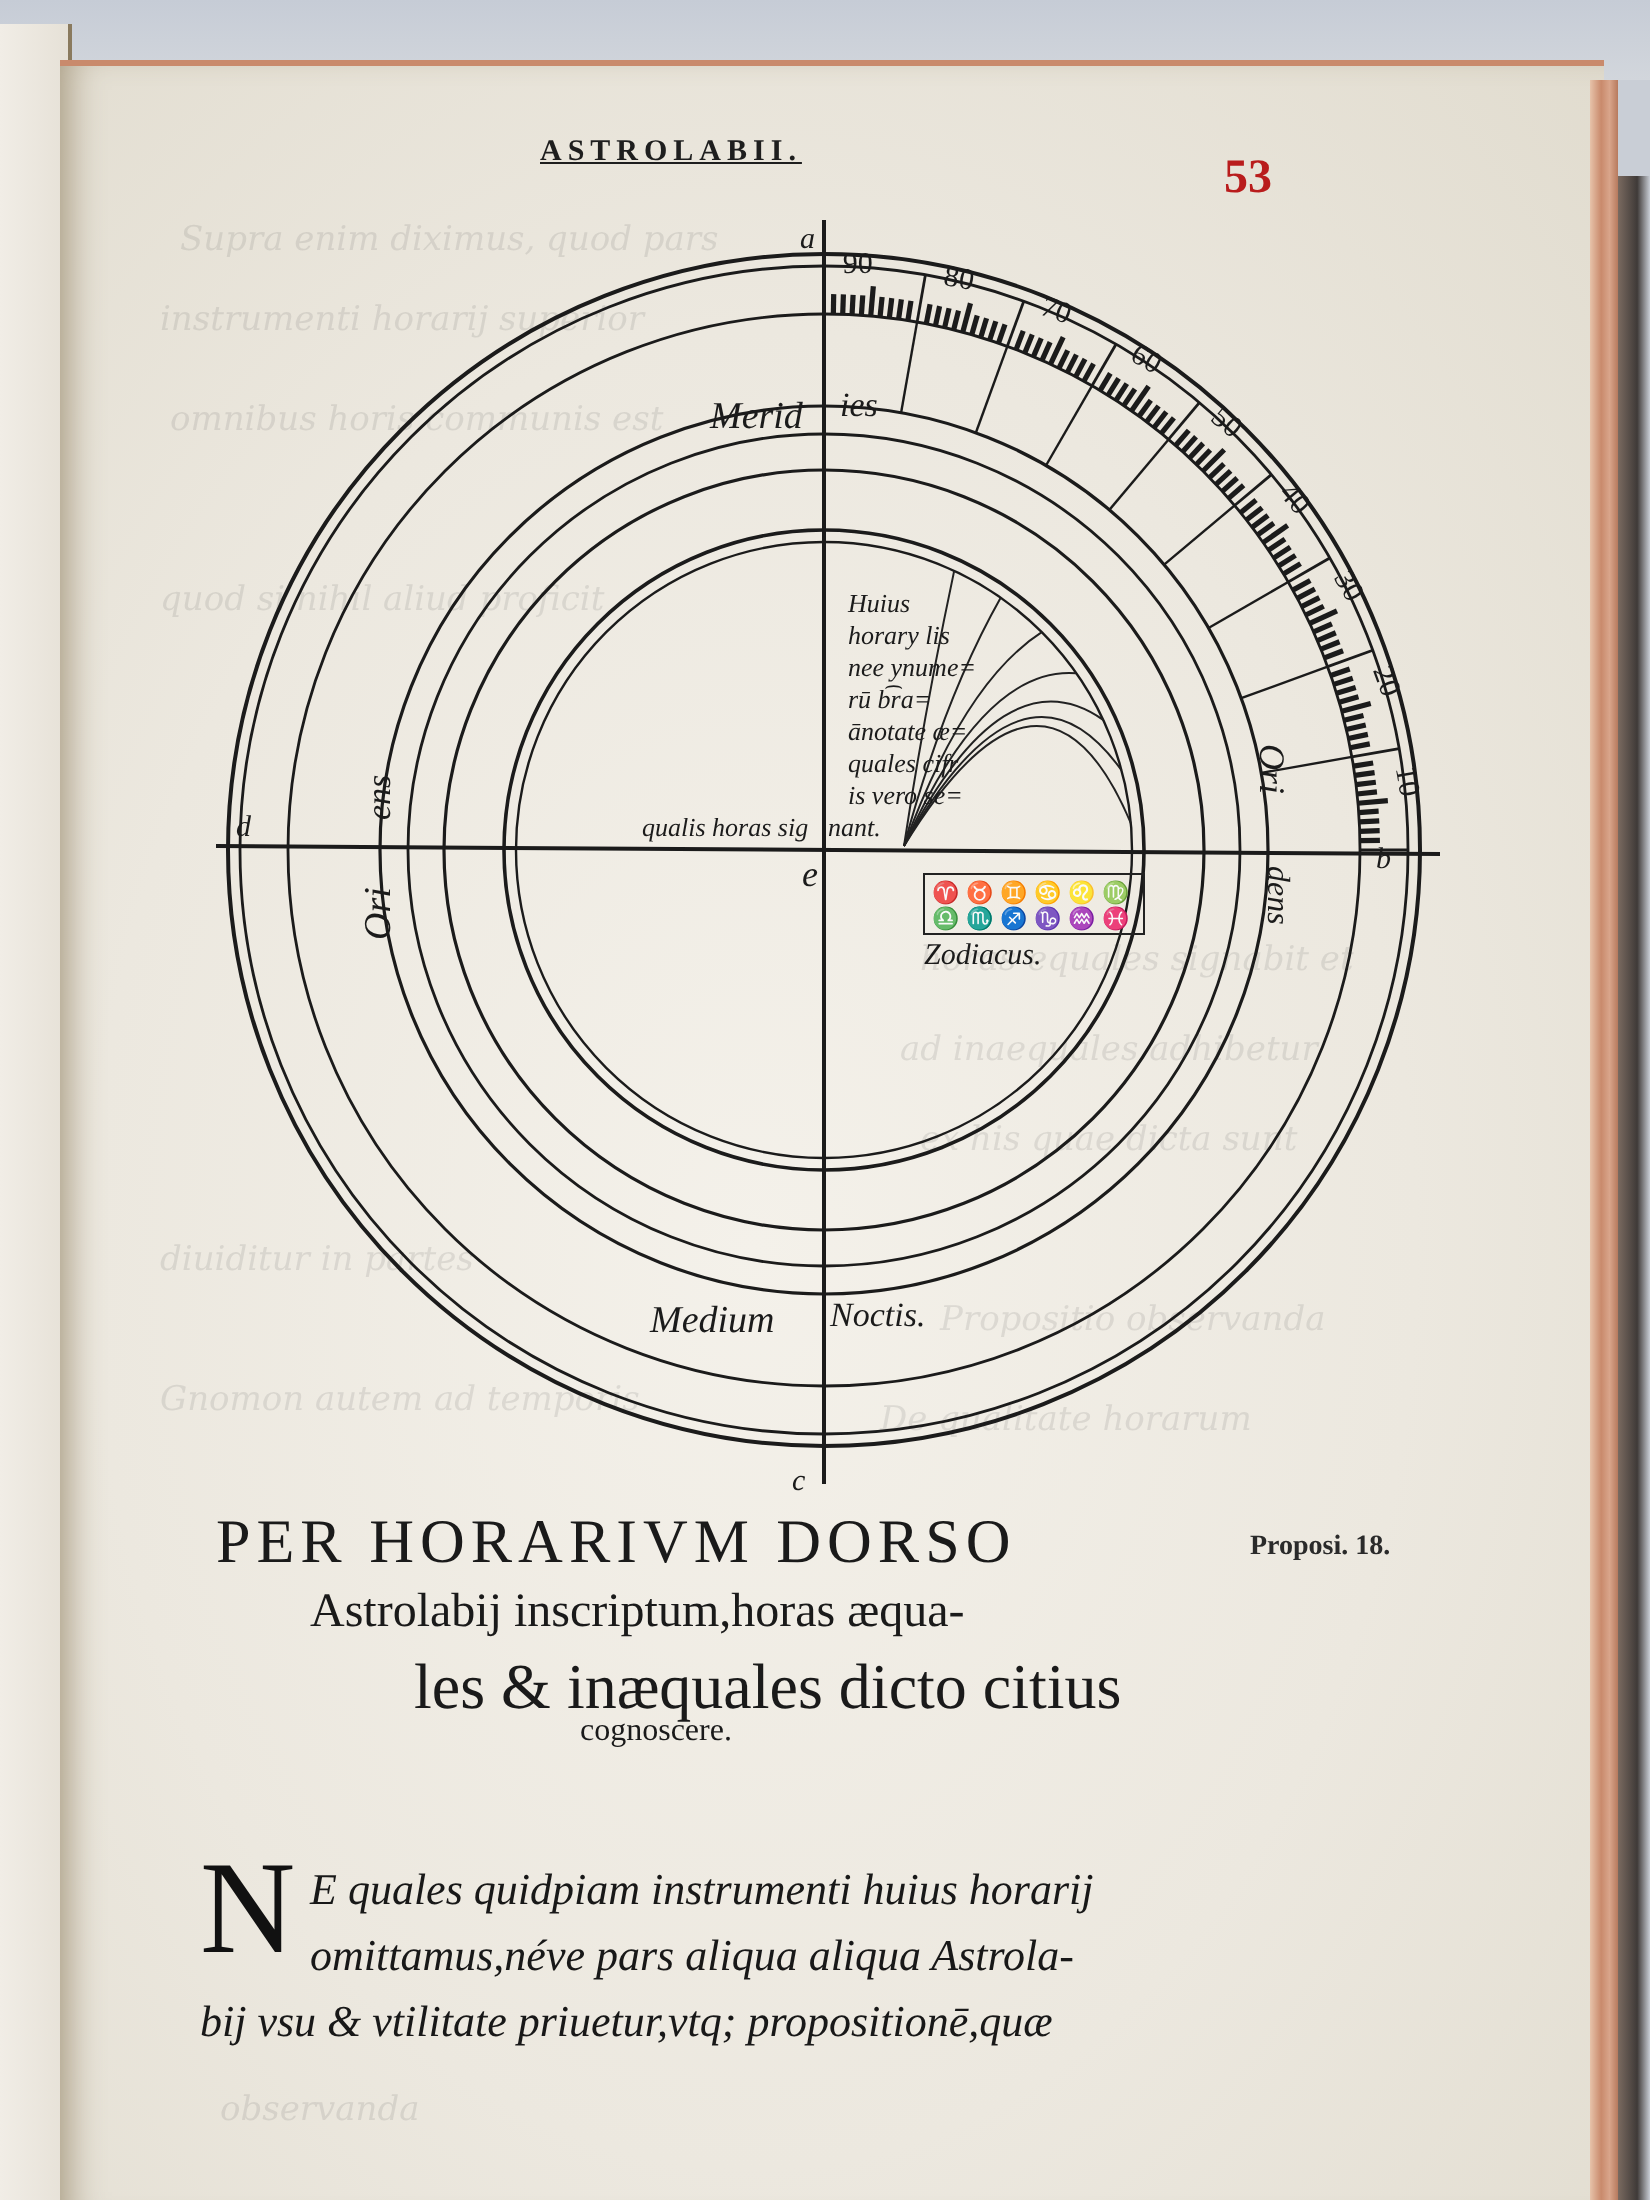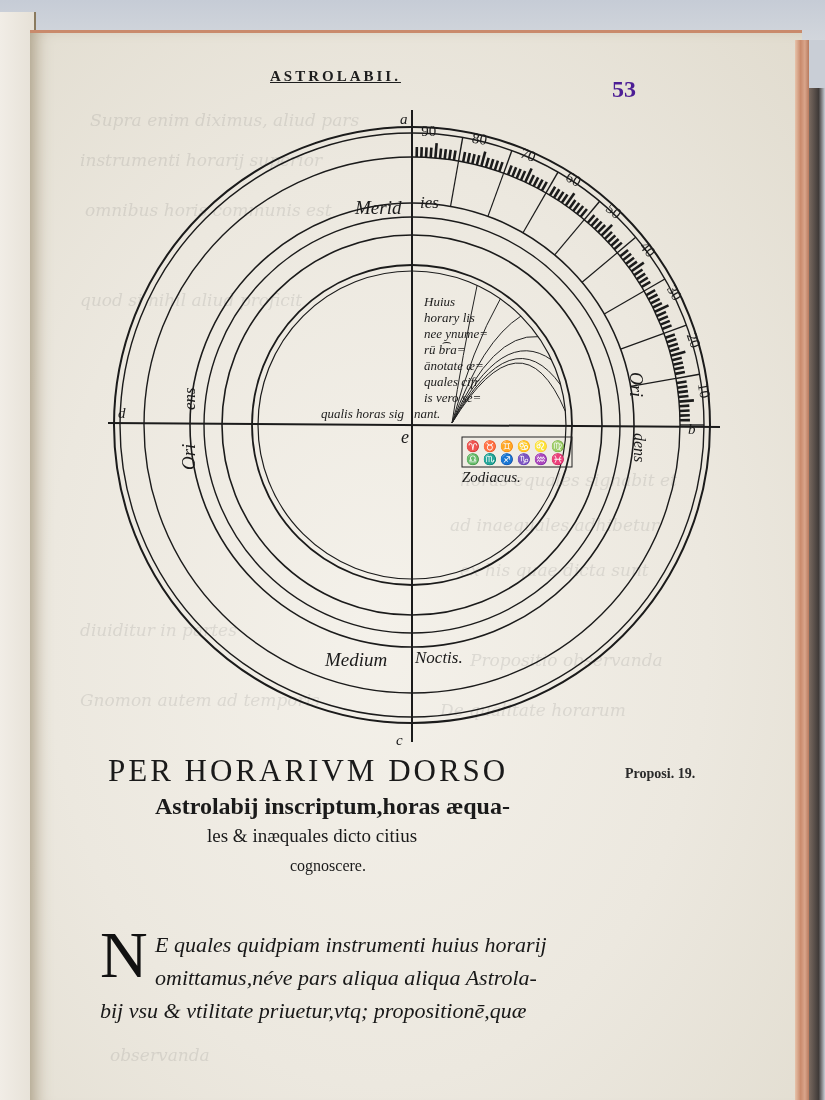--- a/index.html
+++ b/index.html
@@ -19,28 +19,28 @@
   }
   .page-edge { position:absolute; left:795px; top:40px; width:14px; height:1060px;
     background:linear-gradient(90deg,#e7c3aa,#c98a6c 40%,#d9a58b 70%,#b77a5e); }
   .cover-edge { position:absolute; left:809px; top:88px; width:16px; height:1012px;
     background:linear-gradient(90deg,#7a6a60,#3f3a38 60%,#c9ced6); }
   .ghost { position:absolute; color:rgba(90,90,90,0.14); font-style:italic; font-size:17px; white-space:nowrap; }
 
   .running-head { position:absolute; left:270px; top:68px; font-family:"Liberation Serif", serif;
     font-weight:bold; font-size:15px; letter-spacing:3px; color:#1e1e1e;text-decoration:underline; }
   .page-number { position:absolute; left:612px; top:76px; font-family:"Liberation Serif", serif;
-    font-weight:bold; font-size:24px; color:#4c1d95; }
+    font-weight:bold; font-size:24px; color:#b91c1c; }
 
   svg.diagram { position:absolute; left:0; top:0; }
 
   .title-line { position:absolute; font-family:"Liberation Serif", serif; color:#1a1a1a; white-space:nowrap; }
   .t1 { left:108px; top:753px; font-size:31px; letter-spacing:3px; }
-  .t2 { left:155px; top:793px; font-size:24px;font-weight:bold; }
-  .t3 { left:207px; top:825px; font-size:19px;text-align:right; }
+  .t2 { left:155px; top:793px; font-size:24px; }
+  .t3 { left:207px; top:825px; font-size:32px;text-align:right; }
   .t4 { left:290px; top:857px; font-size:16px; }
   .side-note { position:absolute; left:625px; top:766px; font-family:"Liberation Serif", serif;
     font-weight:bold; font-size:14px; color:#2a2a2a; }
 
   .body-text { position:absolute; left:100px; top:928px; width:560px; font-family:"Liberation Serif", serif;
     font-style:italic; font-size:22px; line-height:33px; color:#181818; }
   .drop-cap { position:absolute; left:100px; top:922px; font-family:"Liberation Serif", serif;
     font-size:66px; line-height:66px; color:#111; }
   .line { position:absolute; white-space:nowrap; }
   .l1 { left:155px; top:928px; }
@@ -49,21 +49,21 @@
 </style>
 </head>
 <body>
 
 <div class="bg-top"></div>
 <div class="prev-page"></div>
 <div class="page"></div>
 <div class="page-edge"></div>
 <div class="cover-edge"></div>
 
-<div class="ghost" style="left:90px;top:110px">Supra enim diximus, aliud pars</div>
+<div class="ghost" style="left:90px;top:110px">Supra enim diximus, quod pars</div>
 <div class="ghost" style="left:80px;top:150px">instrumenti horarij superior</div>
 <div class="ghost" style="left:85px;top:200px">omnibus horis communis est</div>
 <div class="ghost" style="left:80px;top:290px">quod si nihil aliud proficit</div>
 <div class="ghost" style="left:460px;top:470px">horas equales signabit et</div>
 <div class="ghost" style="left:450px;top:515px">ad inaequales adhibetur</div>
 <div class="ghost" style="left:460px;top:560px">ex his quae dicta sunt</div>
 <div class="ghost" style="left:80px;top:620px">diuiditur in partes</div>
 <div class="ghost" style="left:470px;top:650px">Propositio observanda</div>
 <div class="ghost" style="left:80px;top:690px">Gnomon autem ad temporis</div>
 <div class="ghost" style="left:440px;top:700px">De qualitate horarum</div>
@@ -248,20 +248,20 @@
       <text x="534" y="463">♒</text>
       <text x="551" y="463">♓</text>
     </g>
   <text x="462" y="482" font-family="Liberation Serif, serif" font-style="italic" font-size="15" fill="#1b1b1b">Zodiacus.</text>
 </svg>
 
 <div class="title-line t1">PER HORARIVM DORSO</div>
 <div class="title-line t2">Astrolabij inscriptum,horas æqua-</div>
 <div class="title-line t3">les &amp; inæquales dicto citius</div>
 <div class="title-line t4">cognoscere.</div>
-<div class="side-note">Proposi. 19.</div>
+<div class="side-note">Proposi. 18.</div>
 
 <div class="drop-cap">N</div>
 <div class="body-text">
 </div>
 <div class="line l1 body-text" style="left:155px;width:auto">E quales quidpiam instrumenti huius horarij</div>
 <div class="line l2 body-text" style="left:155px;width:auto;top:961px">omittamus,néve pars aliqua aliqua Astrola-</div>
 <div class="line l3 body-text" style="left:100px;width:auto;top:994px">bij vsu &amp; vtilitate priuetur,vtq; propositionē,quæ</div>
 
 </body></html>

